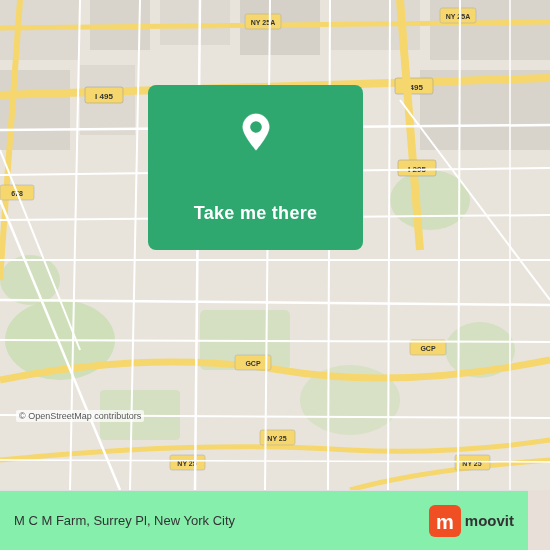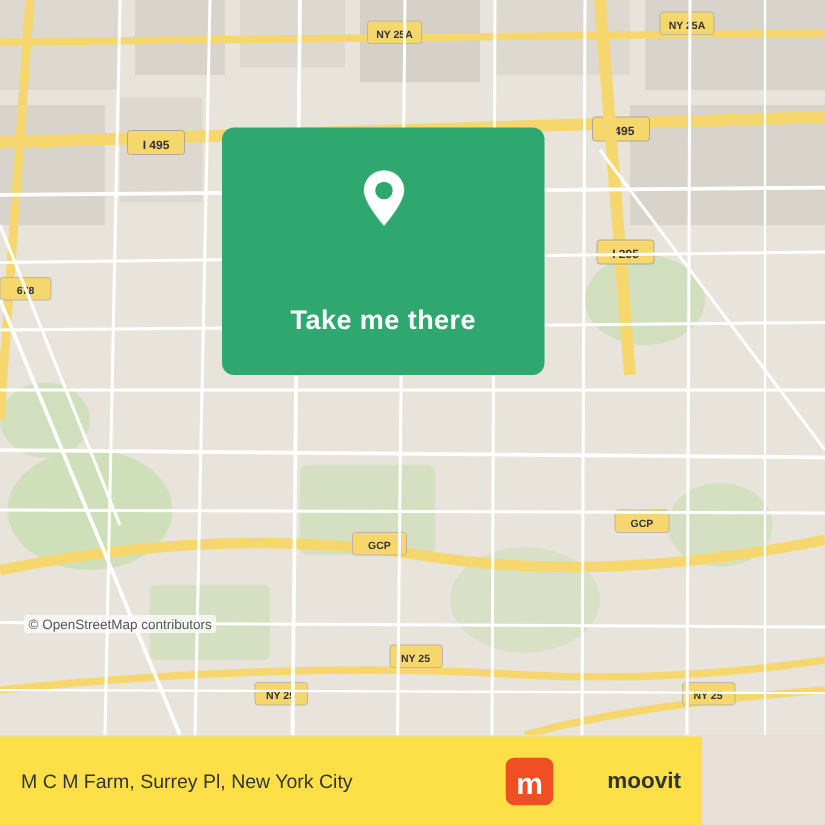--- a/index.html
+++ b/index.html
@@ -59,23 +59,23 @@
       color: white;
       font-size: 18px;
       font-weight: 600;
       cursor: pointer;
       letter-spacing: 0.3px;
       margin-top: 41px;
     }
 
     
     .bottom-bar {
-      width: 468px;
+      width: 528px;
       height: 60px;
-      background: #fde047;
+      background: #86efac;
       display: flex;
       align-items: center;
       justify-content: space-between;
       padding: 0 14px;
       border-top: 1px solid #e0e0e0;
     }
 
     .location-text {
       font-size: 13px;
       color: #333;
@@ -90,21 +90,20 @@
 
     .moovit-icon {
       width: 32px;
       height: 32px;
     }
 
     .moovit-text {
       font-size: 15px;
       font-weight: 700;
       color: #333;
-      margin-left: 32px;
     }
 
     .copyright-text {
       position: absolute;
       bottom: 68px;
       left: 16px;
       font-size: 9px;
       color: #555;
       background: rgba(255,255,255,0.7);
       padding: 1px 3px;

